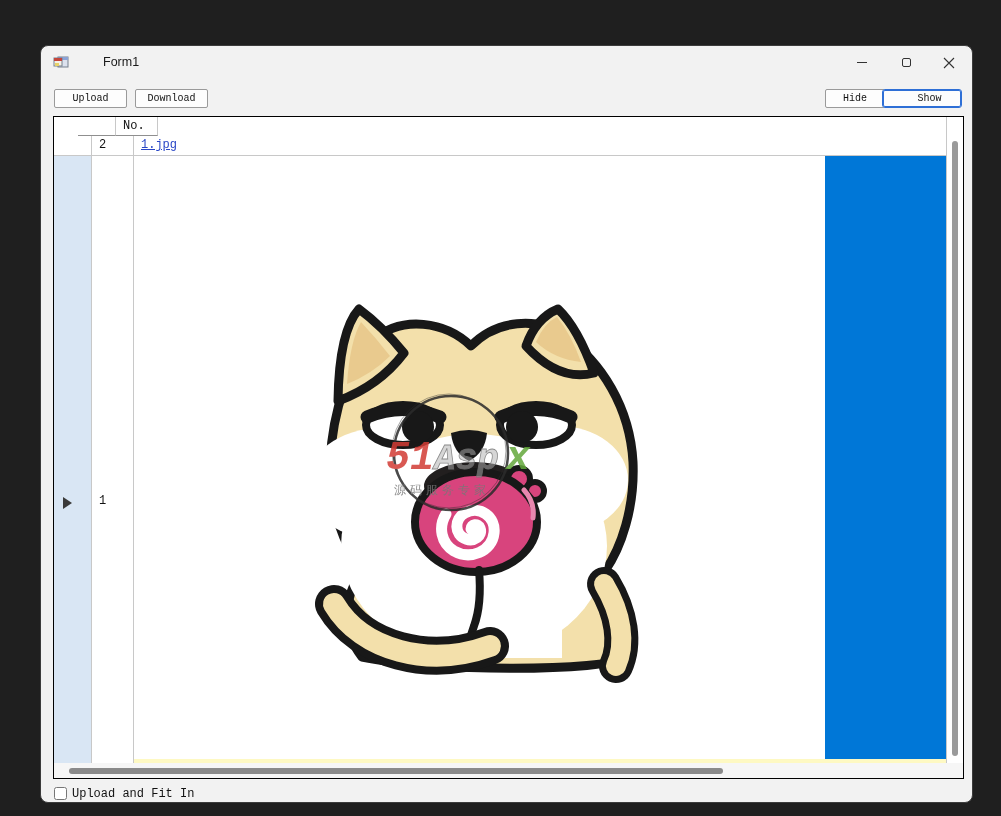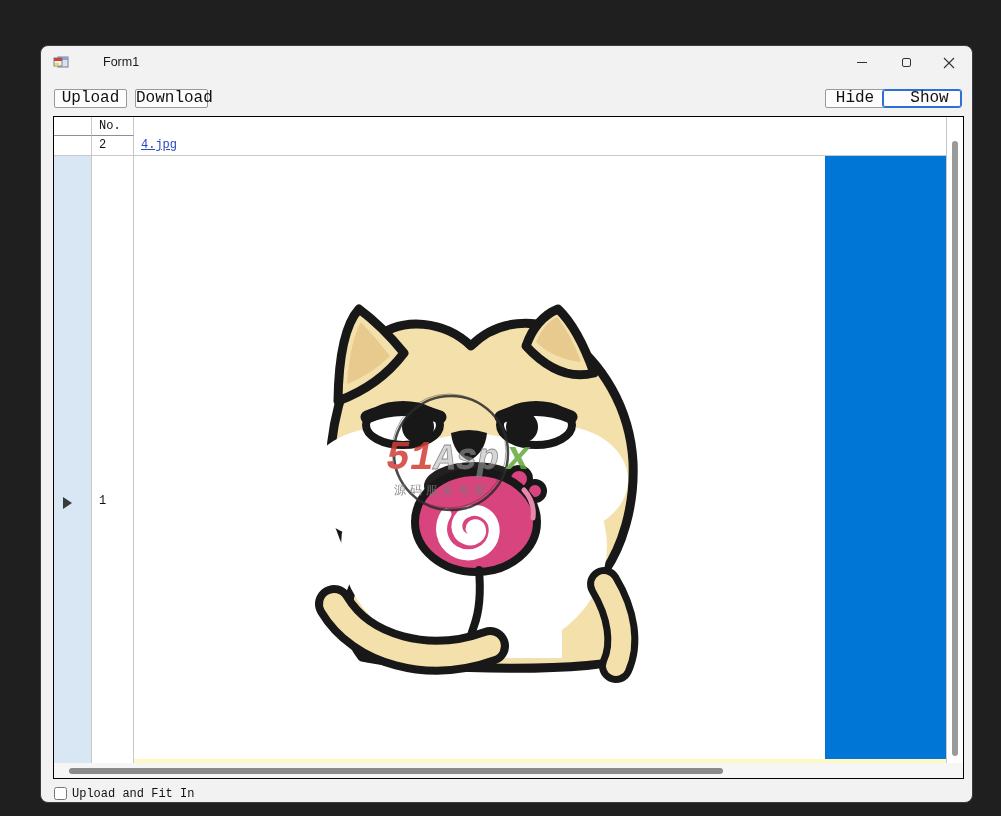--- a/index.html
+++ b/index.html
@@ -16,35 +16,35 @@
                   font-size:12.5px; color:#1A1A1A;margin-left:26px; }
   .winbtn { position:absolute; top:0; width:44px; height:33px; display:flex;
             align-items:center; justify-content:center; cursor:default; }
   .winbtn.min { right:88px; } .winbtn.max { right:44px; } .winbtn.close { right:1px; }
   .glyph-min { width:10px; height:1px; background:#333; }
   .glyph-max { width:9px; height:9px; border:1px solid #333; border-radius:2px; }
 
   
   .btn { position:absolute; top:43px; height:19px; background:#FDFDFD;
          border:1px solid #9A9A9A; border-radius:2px; text-align:center;
-         font-family:"Liberation Mono", monospace; font-size:16px; line-height:17px;
+         font-family:"Liberation Mono", monospace; font-size:10px; line-height:17px;
          color:#111; }
   .btn-upload   { left:13px;  width:73px; }
   .btn-download { left:94px;  width:73px; }
   .btn-hide     { left:784px; width:60px; }
   .btn-show     { left:841px; width:80px; border:1px solid #2E6FD6; border-radius:3px;
                   box-shadow:0 0 0 1px #2E6FD6 inset;padding-left:15px; }
 
   
   .grid { position:absolute; left:12px; top:70px; width:911px; height:663px;
           background:#FFF; border:1px solid #000;
           font-family:"Liberation Mono", monospace; font-size:12px; color:#111; }
   .cell { position:absolute; overflow:hidden; white-space:nowrap; }
   .hdr  { border-bottom:1px solid #8F8F8F; border-right:1px solid #C8C8C8;
-          background:#FFF; line-height:18px; padding-left:7px; }
+          background:#FFF; line-height:18px; padding-left:7px;margin-left:24px; }
   .rowline { border-bottom:1px solid #C8C8C8; }
   .colline { border-right:1px solid #C8C8C8; }
 
   .corner-hdr   { left:0;    top:0; width:38px;  height:19px; }
   .hdr-no       { left:38px; top:0; width:42px;  height:19px; }
   .hdr-attach   { left:80px; top:0; width:812px; height:19px; }
 
   .r1-rowhdr    { left:0;    top:19px; width:38px;  height:20px; background:#FFF; }
   .r1-no        { left:38px; top:19px; width:42px;  height:20px; line-height:19px; padding-left:7px; }
   .r1-attach    { left:80px; top:19px; width:812px; height:20px; line-height:19px; padding-left:7px; }
@@ -112,21 +112,21 @@
   <div class="btn btn-show">Show</div>
 
   <div class="grid">
 
     <div class="cell hdr corner-hdr"></div>
     <div class="cell hdr hdr-no">No.</div>
 
     <div class="cell rowline colline r1-rowhdr"></div>
     <div class="cell rowline colline r1-no">2</div>
     <div class="cell rowline r1-attach">
-      <span class="link">4.jpg</span>
+      <span class="link">1.jpg</span>
     </div>
 
     <div class="cell r2-rowhdr">
       <div class="row-arrow"></div>
     </div>
     <div class="cell r2-no">
       <span>1</span>
     </div>
 
     <div class="cell r2-attach">

